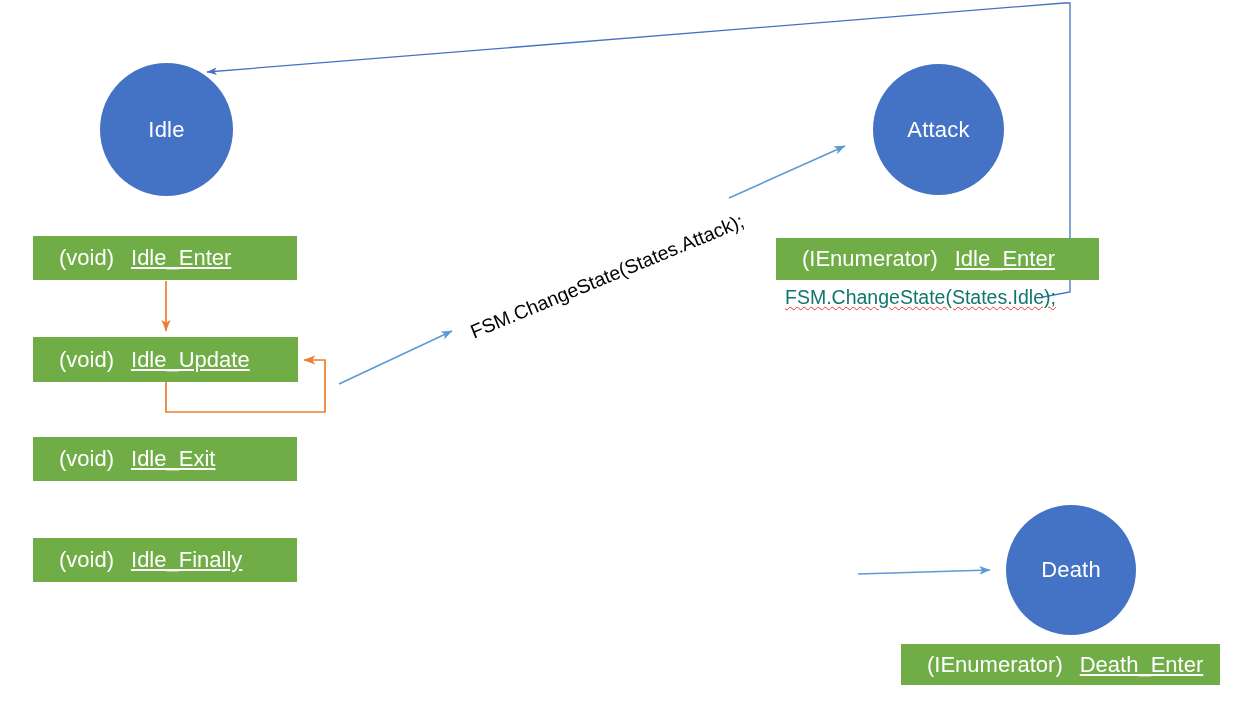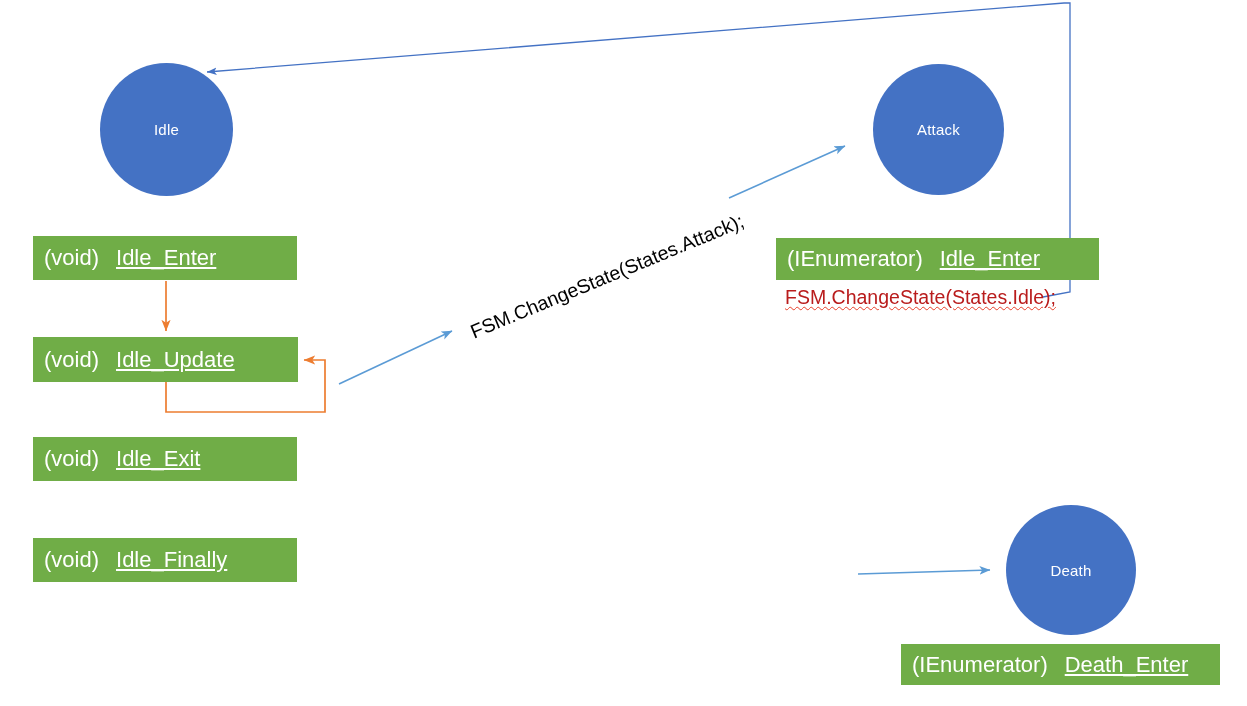--- a/index.html
+++ b/index.html
@@ -25,49 +25,50 @@
     pointer-events: none;
   }
   .node-circle {
     position: absolute;
     border-radius: 50%;
     background: #4472c4;
     display: flex;
     align-items: center;
     justify-content: center;
     color: #ffffff;
-    font-size: 15px;
+    font-size: 22px;
     font-family: "Liberation Sans", sans-serif;
     letter-spacing: 0.2px;
   }
   .method-box {
     position: absolute;
     background: #70ad47;
     display: flex;
     align-items: center;
     box-sizing: border-box;
     padding-left: 11px;
     color: #ffffff;
     font-size: 22px;
     font-family: "Liberation Sans", sans-serif;
     white-space: nowrap;
   }
   .method-box .ret {
     color: #ffffff;
+    margin-left: 15px;
   }
   .method-box .mname {
     color: #ffffff;
     text-decoration: underline;
     text-decoration-color: #ffffff;
     text-underline-offset: 2px;
     margin-left: 17px;
   }
   .code-label {
     position: absolute;
-    color: #b91c1c;
+    color: #0f766e;
     font-size: 19.5px;
     font-family: "Liberation Sans", sans-serif;
     white-space: nowrap;
   }
   .code-label .sq {
     text-decoration: underline;
     text-decoration-style: wavy;
     text-decoration-color: #e8402a;
     text-decoration-thickness: 1px;
     text-underline-offset: 2px;

